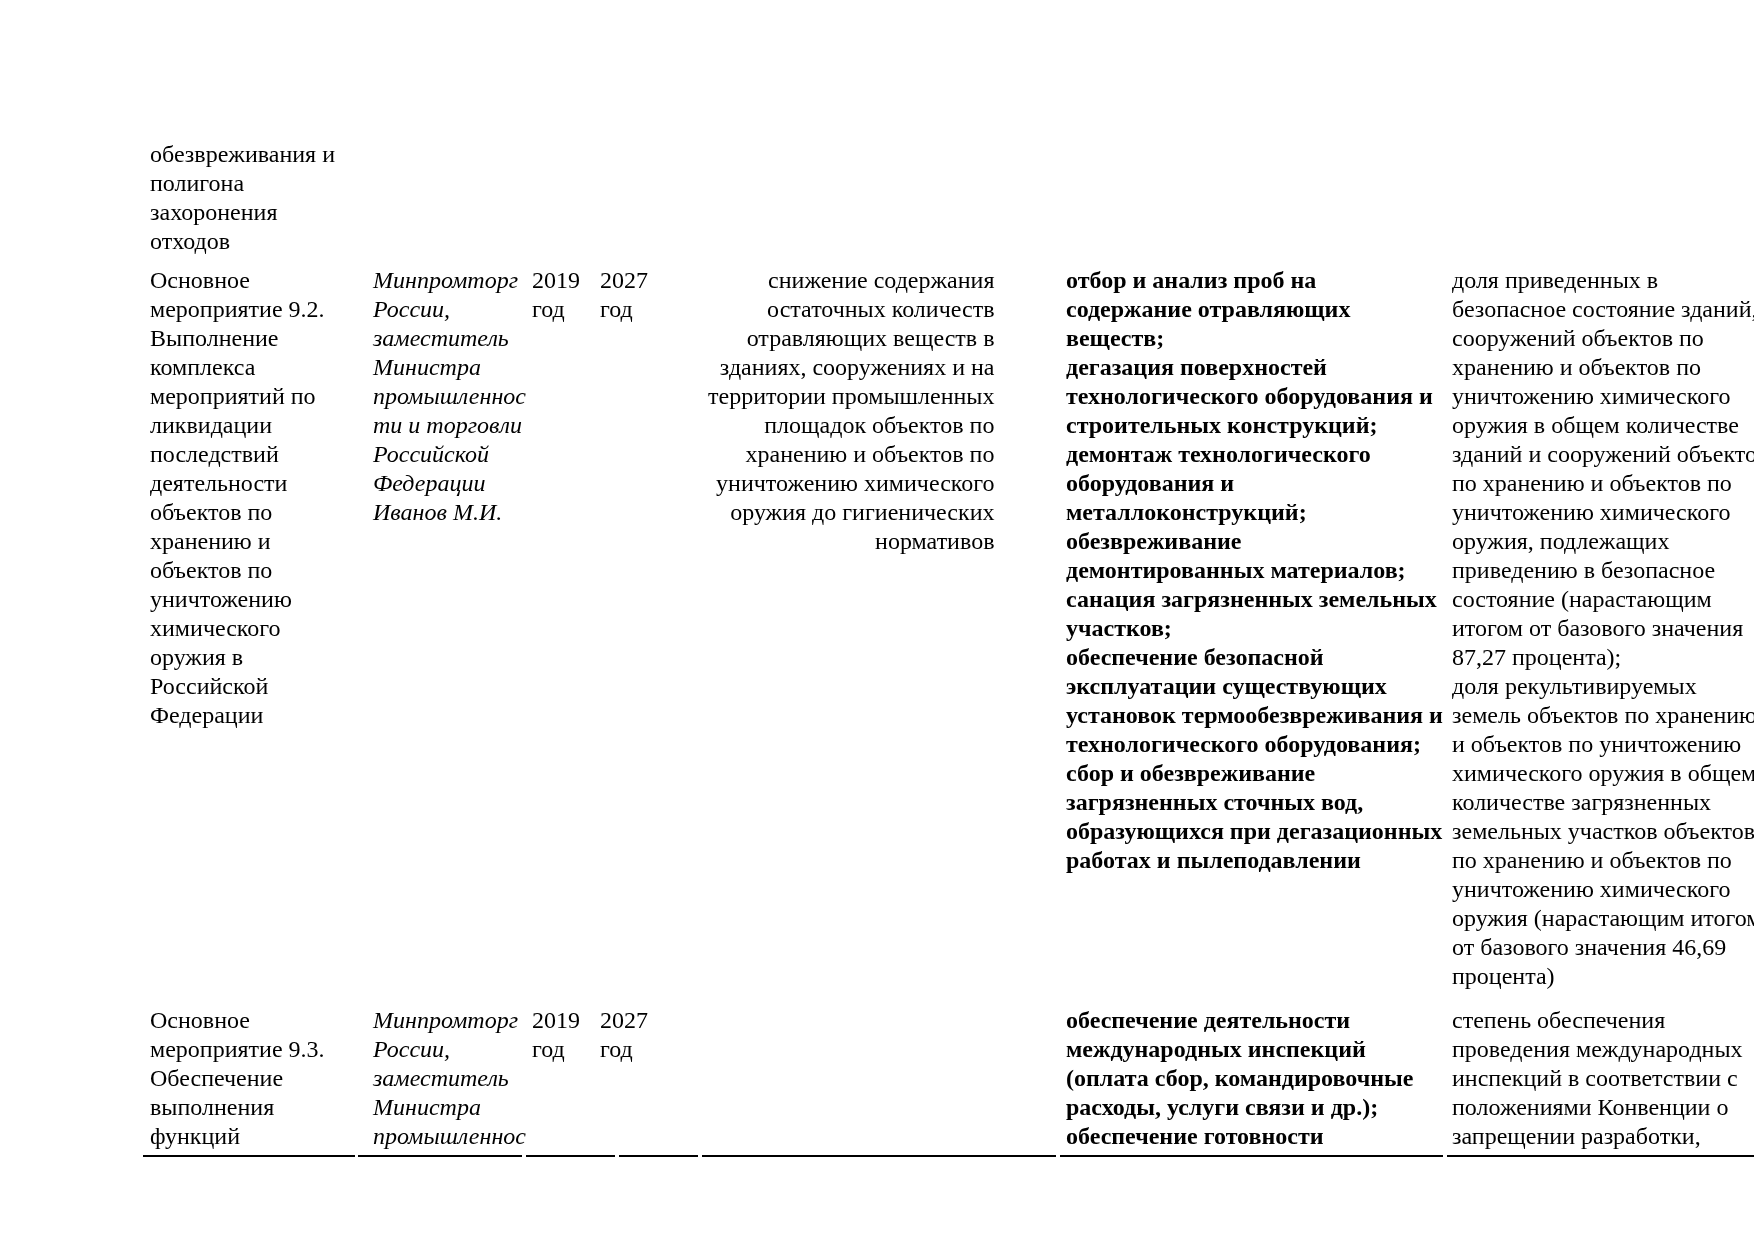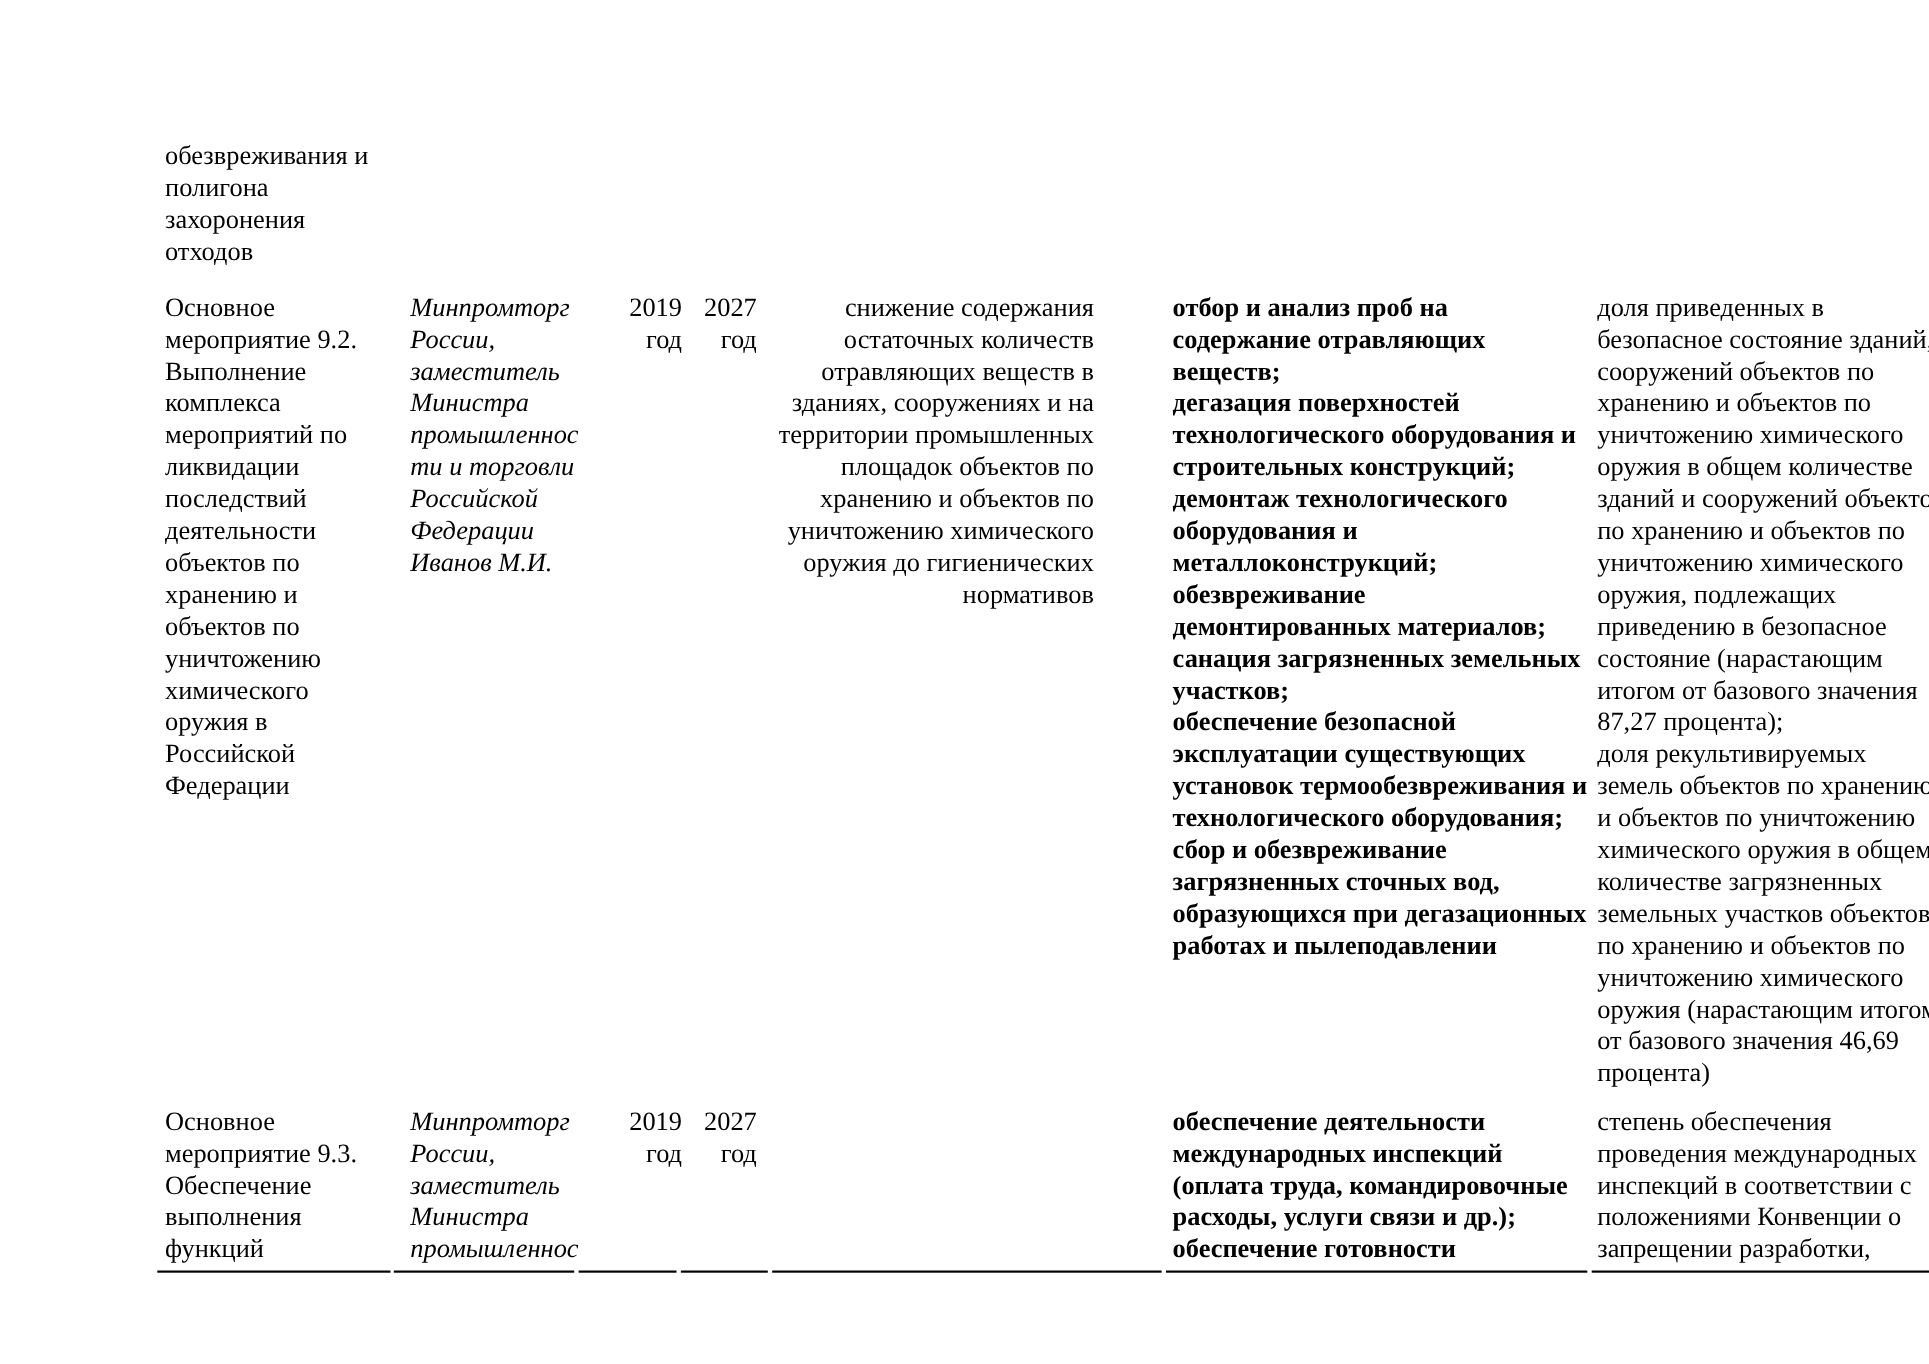--- a/index.html
+++ b/index.html
@@ -19,37 +19,37 @@
     line-height: 29px;
     color: #000000;
   }
   .cell {
     position: absolute;
     white-space: pre;      
     text-align: left;
   }
   .cell.year {
     width: 88px;
-    text-align: right;
+    text-align: left;
   }
   .border-seg {
     position: absolute;
     height: 2px;
     background: #000000;
   }
   
   .col-event     { left: 150px; }
   .col-executor  { left: 373px; font-style: italic; }
   .col-start     { left: 532px; }
   .col-end       { left: 600px; }
   .col-result    { left: 708px; text-align: right; }
   .col-activity  { left: 1066px; font-weight: bold; }
   .col-indicator { left: 1452px; width: 440px; }
   
-  .row-cont { top: 128px; }
+  .row-cont { top: 140px; }
   .row-92   { top: 266px; }
   .row-93   { top: 1006px; }
 </style>
 </head>
 <body>
 
 <div id="page">
 
   <div class="cell col-event row-cont">обезвреживания и
 полигона
@@ -151,21 +151,21 @@
 России,
 заместитель
 Министра
 промышленнос</div>
   <div class="cell year col-start row-93">2019
 год</div>
   <div class="cell year col-end row-93">2027
 год</div>
   <div class="cell col-activity row-93">обеспечение деятельности
 международных инспекций
-(оплата труда, командировочные
+(оплата сбор, командировочные
 расходы, услуги связи и др.);
 обеспечение готовности</div>
   <div class="cell col-indicator row-93">степень обеспечения
 проведения международных
 инспекций в соответствии с
 положениями Конвенции о
 запрещении разработки,</div>
 
   <div class="border-seg" style="top:1155px; left:143px;  width:212px;"></div>
   <div class="border-seg" style="top:1155px; left:358px;  width:164px;"></div>

